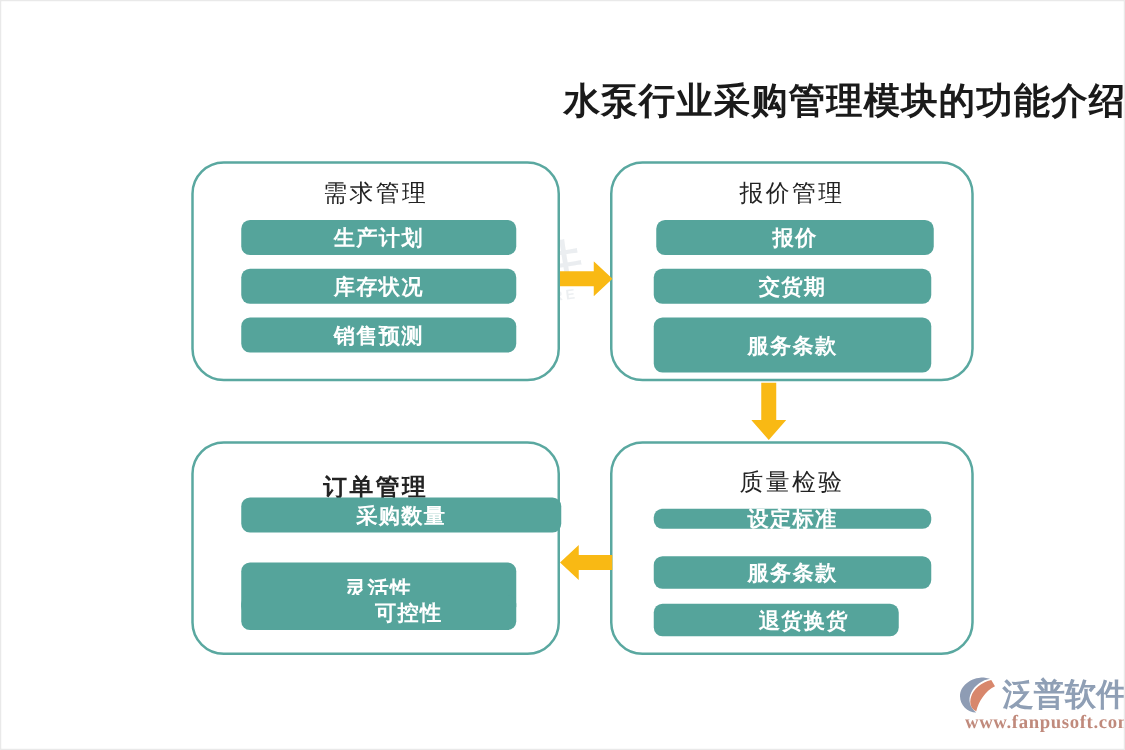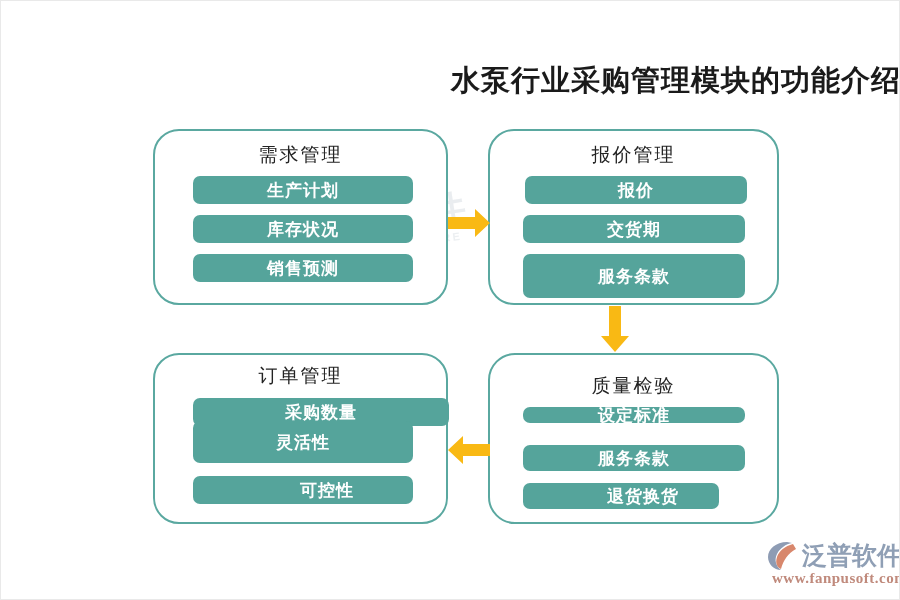--- a/index.html
+++ b/index.html
@@ -111,21 +111,21 @@
     display: flex;
     align-items: center;
     justify-content: center;
     white-space: nowrap;
   }
 
   
   #box-demand      { left: 152px; top: 128px; width: 295px; height: 176px; }
   #box-quote       { left: 487px; top: 128px; width: 291px; height: 176px; padding-left: 24px; }
   #box-order       { left: 152px; top: 352px; width: 295px; height: 171px; }
-  #box-quality     { left: 487px; top: 352px; width: 291px; height: 171px; border-radius: 27px; }
+  #box-quality     { left: 487px; top: 352px; width: 291px; height: 171px; }
 
   
   .arrow {
     position: absolute;
     pointer-events: none;
   }
   .arrow-right {
     left: 447px;
     top: 208px;
     width: 42px;
@@ -206,23 +206,23 @@
   </div>
 
   <div class="group-box" id="box-quote">
     <div class="group-title" style="top:11px;">报价管理</div>
     <div class="pill" style="left:35px; top:45px; width:222px; height:28px;">报价</div>
     <div class="pill" style="left:33px; top:84px; width:222px; height:28px;">交货期</div>
     <div class="pill" style="left:33px; top:123px; width:222px; height:44px;">服务条款</div>
   </div>
 
   <div class="group-box" id="box-order">
-    <div class="group-title" style="top:8px;">订单管理</div>
+    <div class="group-title" style="top:22px;font-weight:bold;">订单管理</div>
     <div class="pill" style="left:38px; top:43px; width:256px; height:28px;">采购数量</div>
-    <div class="pill" style="left:38px; top:66px; width:220px; height:42px;">灵活性</div>
+    <div class="pill" style="left:38px; top:95px; width:220px; height:42px;">灵活性</div>
     <div class="pill" style="left:38px; top:121px; width:220px; height:28px;padding-left:48px;">可控性</div>
   </div>
 
   <div class="group-box" id="box-quality">
     <div class="group-title" style="top:18px;">质量检验</div>
     <div class="pill" style="left:33px; top:52px; width:222px; height:16px;text-align:right;">设定标准</div>
     <div class="pill" style="left:33px; top:90px; width:222px; height:26px;">服务条款</div>
     <div class="pill" style="left:33px; top:128px; width:196px; height:26px;padding-left:44px;">退货换货</div>
   </div>
 

